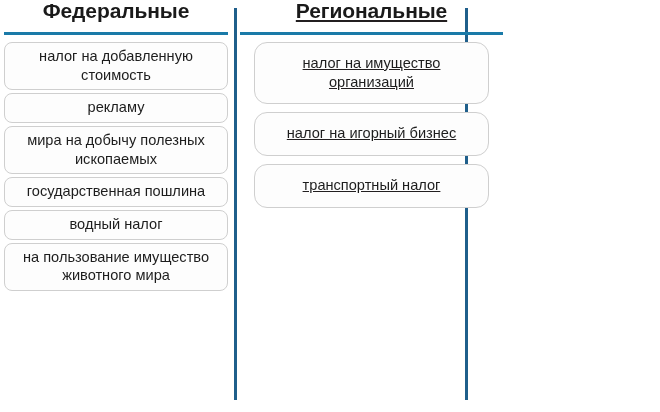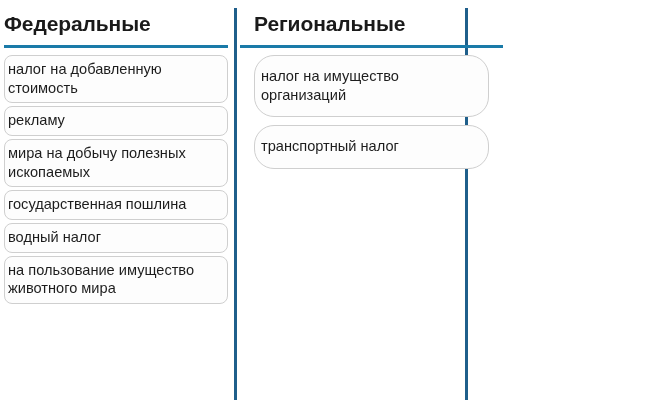--- a/index.html
+++ b/index.html
@@ -40,30 +40,30 @@
     display: flex;
     align-items: flex-start;
   }
   .col {
     box-sizing: border-box;
     display: flex;
     flex-direction: column;
     align-items: stretch;
   }
   .col-1 { width: 234px; padding: 0 6px 0 4px; }
-  .col-2 { width: 273px; padding: 0 18px 0 20px; }
+  .col-2 { width: 273px; padding: 0 18px 0 20px; text-decoration: underline; }
   .col-3 { width: 195px; padding: 0 8px 0 12px; }
 
   .col-head {
-    text-align: left;
+    text-align: center;
     font-size: 21px;
     font-weight: bold;
     line-height: 1;
     letter-spacing: -0.1px;
-    padding-top: 13px;
+    padding-top: 0;
     padding-bottom: 11px;
     color: #1a1a1a;
     white-space: nowrap;
   }
 
   .rule {
     height: 3px;
     background: #1a7aa8;
     margin-bottom: 7px;
   }
@@ -73,29 +73,29 @@
   .items {
     display: flex;
     flex-direction: column;
   }
 
   .item {
     box-sizing: border-box;
     border: 1px solid #cfcfcf;
     border-radius: 8px;
     background: #fdfdfd;
-    text-align: left;
+    text-align: center;
     color: #1d1d1d;
     font-size: 14.5px;
     line-height: 1.28;
     padding: 5px 4px 6px;
     margin-bottom: 4px;
   }
   .col-1 .item { font-size: 14.6px; padding: 4px 3px 5px; margin-bottom: 3px; }
-  .col-2 .item { font-size: 14.6px; padding: 11px 6px 12px; margin-bottom: 8px; border-radius: 20px; }
+  .col-2 .item { font-size: 14.6px; padding: 11px 6px 12px; margin-bottom: 8px; border-radius: 13px; }
   .col-3 .item { font-size: 13.8px; padding: 8px 4px 9px; margin-bottom: 6px; }
 </style>
 </head>
 <body>
 
 <div class="board">
 
   <div class="vdiv v1"></div>
   <div class="vdiv v2"></div>
 
@@ -112,19 +112,20 @@
         <div class="item">водный налог</div>
         <div class="item">на пользование имущество животного мира</div>
       </div>
     </div>
 
     <div class="col col-2">
       <div class="col-head">Региональные</div>
       <div class="rule"></div>
       <div class="items">
         <div class="item">налог на имущество организаций</div>
+        <div class="item">налог на игорный бизнес</div>
         <div class="item">транспортный налог</div>
       </div>
     </div>
 
 
   </div>
 </div>
 
 </body></html>

